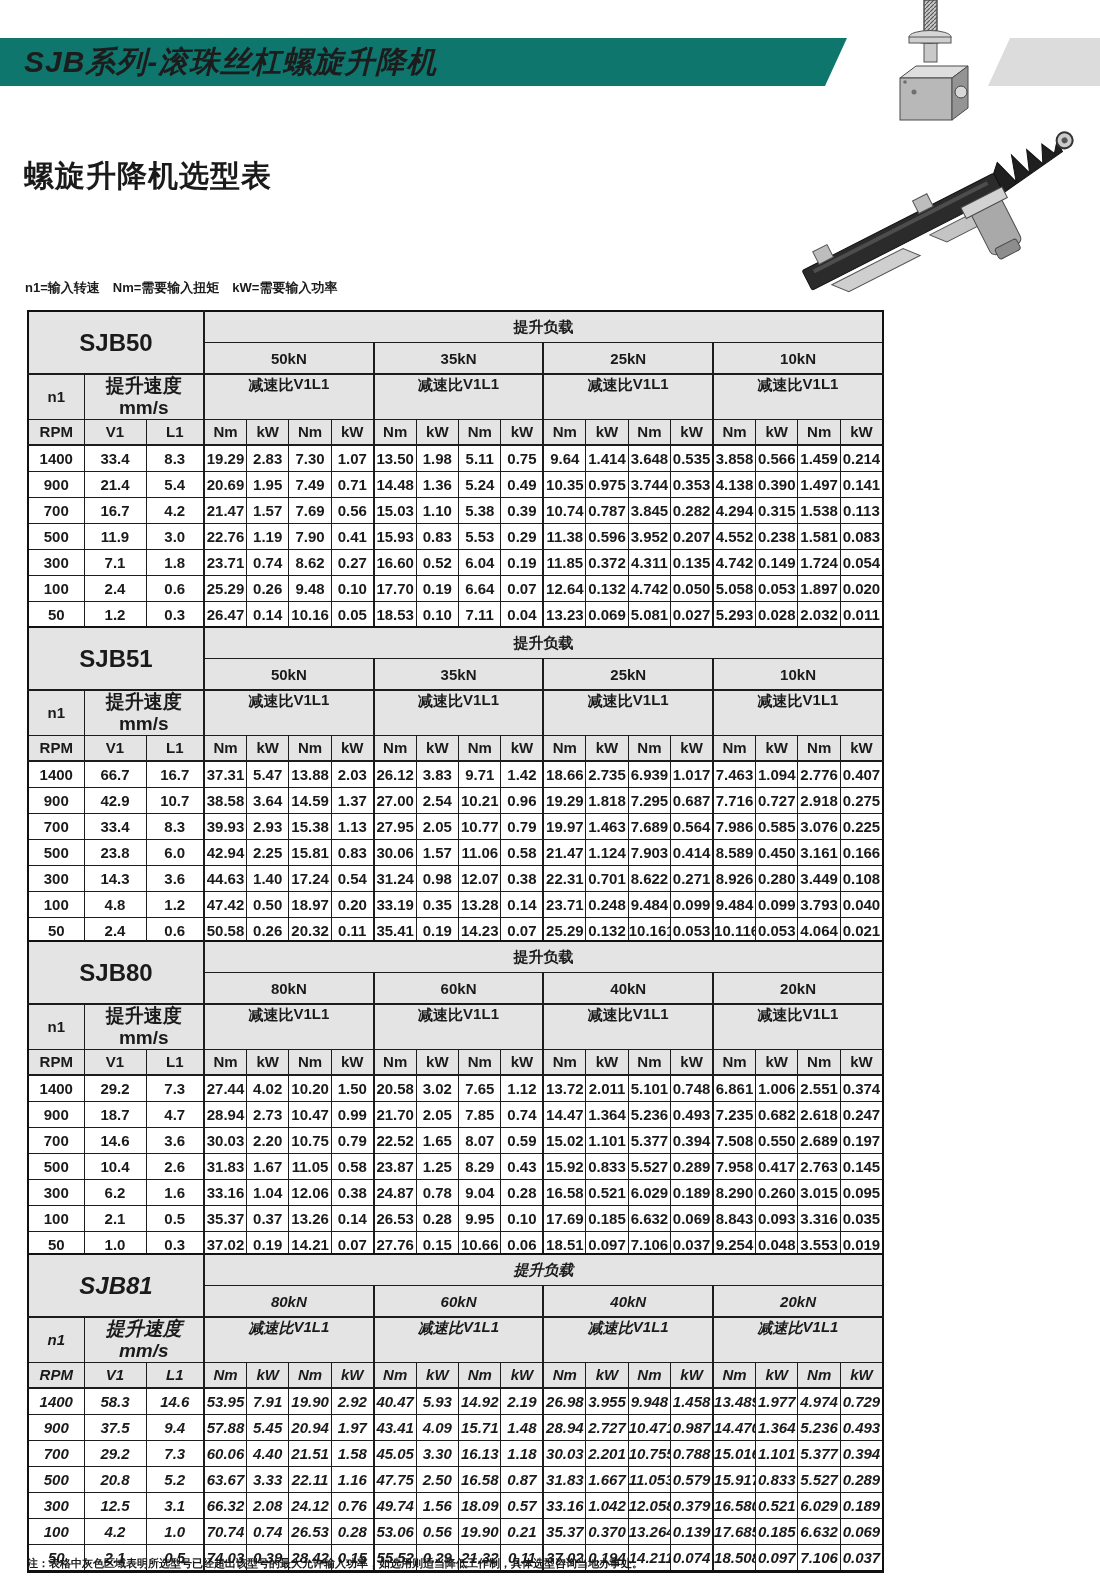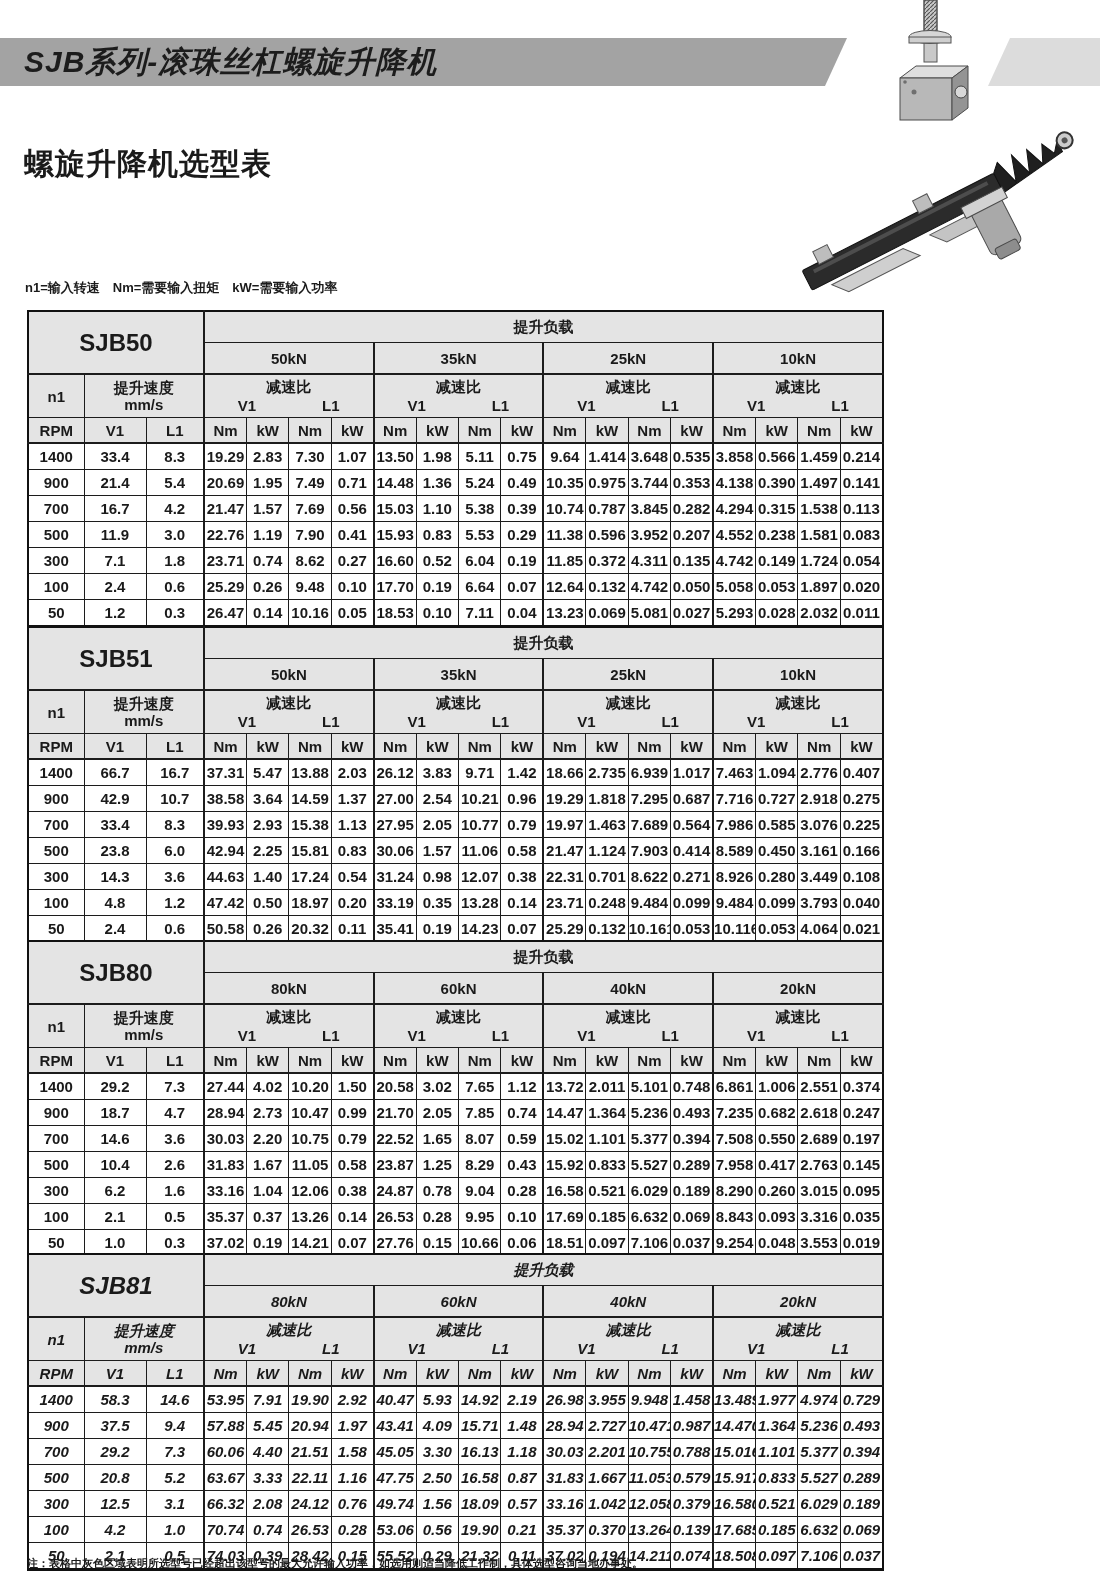--- a/index.html
+++ b/index.html
@@ -2,57 +2,57 @@
 <html><head>
 <meta charset="utf-8">
 <style>
   html,body{margin:0;padding:0;}
   body{
     width:1100px;height:1583px;position:relative;background:#ffffff;
     font-family:"Liberation Sans", sans-serif;color:#1a1a1a;overflow:hidden;
   }
   
   .banner-left{
-    position:absolute;top:38px;left:0;width:847px;height:48px;background:#a3a3a3;
+    position:absolute;top:38px;left:0;width:847px;height:48px;background:#0f766e;
     clip-path:polygon(0 0,100% 0,calc(100% - 22px) 100%,0 100%);
     display:flex;align-items:center;
   }
   .banner-left .t{
     font-style:italic;font-weight:bold;font-size:30px;letter-spacing:1px;
     padding-left:24px;color:#1c1c1c;white-space:nowrap;
   }
   .banner-right{
     position:absolute;top:38px;left:988px;width:112px;height:48px;background:#dcdcdc;
     clip-path:polygon(22px 0,100% 0,100% 100%,0 100%);
   }
   
   .art{position:absolute;}
   
-  .page-title{position:absolute;top:144px;left:24px;font-size:30px;font-weight:bold;letter-spacing:1px;}
+  .page-title{position:absolute;top:156px;left:24px;font-size:30px;font-weight:bold;letter-spacing:1px;}
   .legend{position:absolute;top:279px;left:25px;font-size:13px;font-weight:bold;}
   .note{position:absolute;top:1556px;left:27px;font-size:11px;font-weight:bold;white-space:nowrap;}
   
   .tbl-block{position:absolute;left:27px;width:857px;}
   table{border-collapse:collapse;width:100%;table-layout:fixed;}
   td{
     border:1px solid #1c1c1c;text-align:center;vertical-align:middle;
     font-size:15px;font-weight:bold;padding:0;overflow:hidden;white-space:nowrap;
   }
   table{border:2px solid #111;border-bottom-width:3px;}
   td.hdr{background:#e4e4e4;}
   td.model{font-size:24px;border-right-width:2px;border-bottom-width:2px;}
   tr.r1 td{height:30px;}
   tr.r2 td{height:30px;border-bottom-width:2px;text-align:center;}
   tr.r3 td{height:42px;}
   tr.r4 td{height:24px;border-bottom-width:2px;font-size:15px;}
   tr.dr td{height:25px;background:#fff;}
   td.gs{border-left-width:2px;}
   td.flag{background:#d8d8d8;box-shadow:inset 0 0 0 2px #ffffff;}
-  .speed2{line-height:1.15;font-size:15px;}
-  .ratio-wrap{display:flex;flex-direction:column;height:100%;justify-content:center;}
+  .speed2{line-height:1.15;font-size:19px;}
+  .ratio-wrap{display:flex;flex-direction:row;height:100%;justify-content:center;}
   .ratio-top{font-size:15px;line-height:20px;}
   .vl{display:flex;}
   .vl span{flex:1;font-size:15px;line-height:18px;}
 </style>
 </head>
 <body>
 
 <div class="banner-left">
   <div class="t">SJB系列-滚珠丝杠螺旋升降机</div>
 </div>

